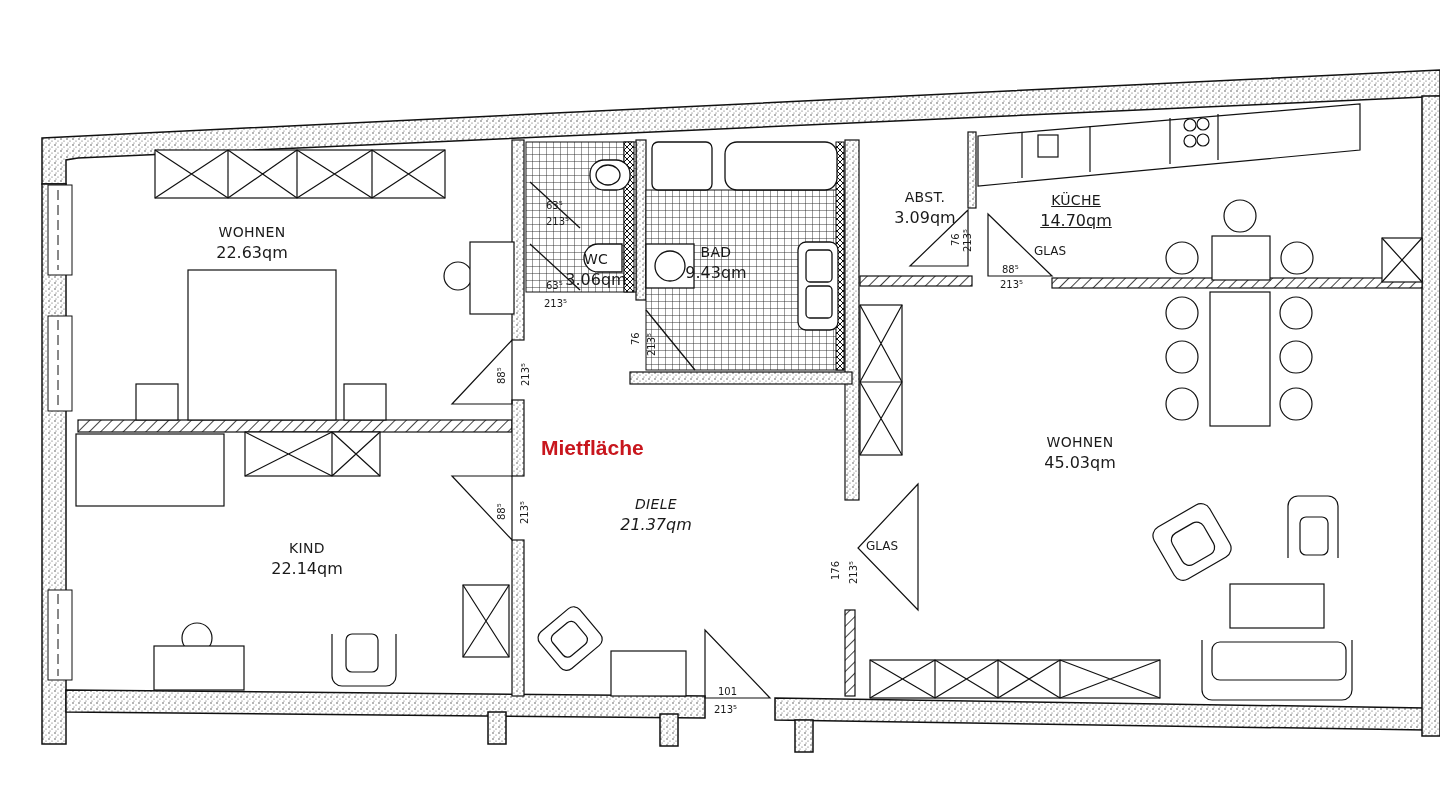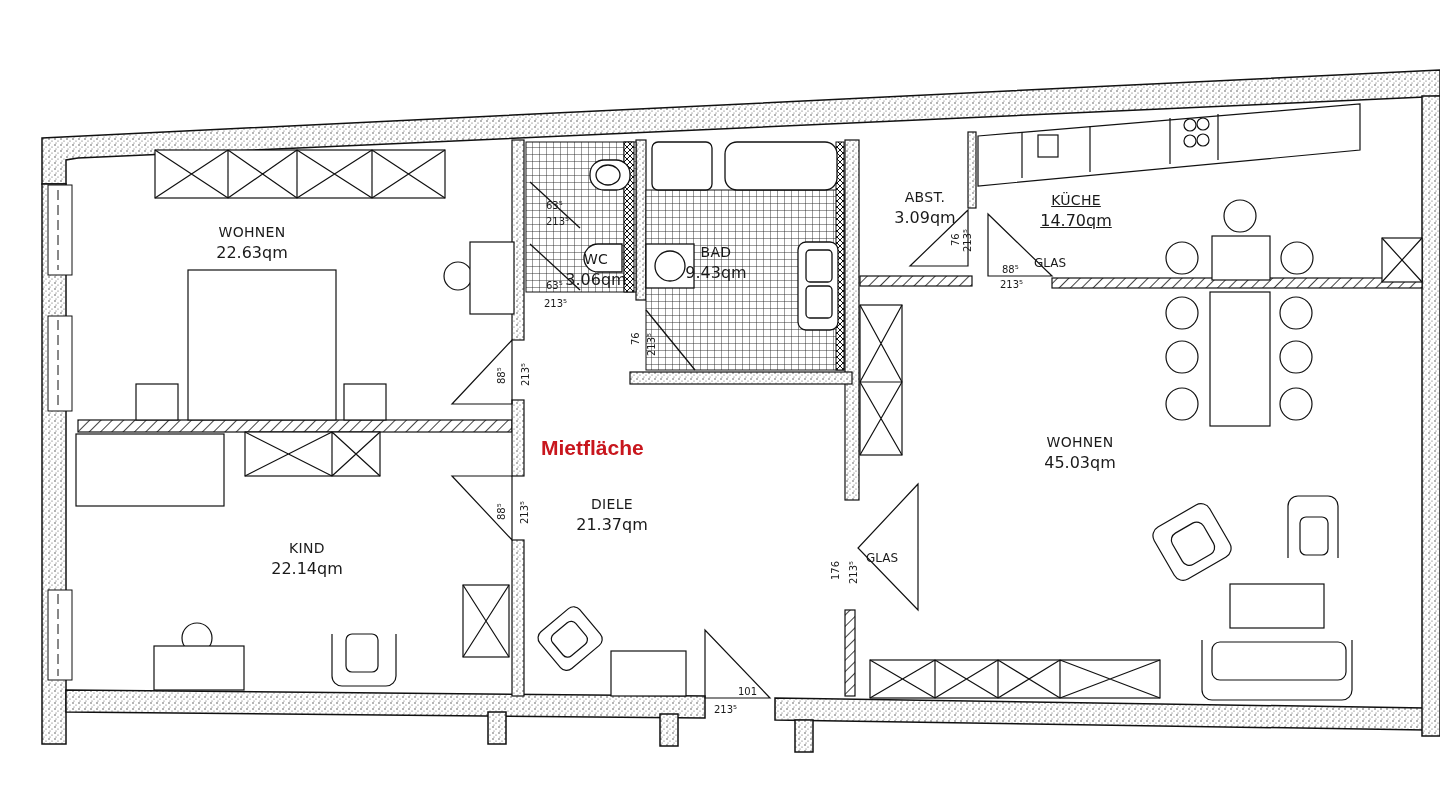--- a/index.html
+++ b/index.html
@@ -3,21 +3,21 @@
 <meta charset="utf-8">
 <style>
   html,body{margin:0;padding:0;background:#fff;}
   body{width:1440px;height:811px;overflow:hidden;position:relative;font-family:"DejaVu Sans Condensed","DejaVu Sans",sans-serif;}
   #plan{position:absolute;left:0;top:0;width:1440px;height:811px;}
   .lbl{position:absolute;color:#1a1a1a;font-family:"DejaVu Sans",sans-serif;white-space:nowrap;transform:translateX(-50%);text-align:center;}
   .room{font-size:14px;letter-spacing:0.3px;}
   .area{font-size:16px;display:block;margin-top:2px;}
   .dim{position:absolute;font-size:10px;color:#1a1a1a;font-family:"DejaVu Sans",sans-serif;white-space:nowrap;}
   .vert{transform:rotate(-90deg);transform-origin:left top;}
-  .glas{position:absolute;font-size:12px;color:#1a1a1a;font-family:"DejaVu Sans",sans-serif;margin-top:12px;}
+  .glas{position:absolute;font-size:12px;color:#1a1a1a;font-family:"DejaVu Sans",sans-serif;}
   .highlight{position:absolute;left:541px;top:436px;font-family:"Liberation Sans",sans-serif;font-weight:bold;font-size:21px;color:#c8161d;}
 </style>
 </head>
 <body>
 
 <svg id="plan" viewBox="0 0 1440 811" xmlns="http://www.w3.org/2000/svg">
   <defs>
     <pattern id="stipple" width="6" height="6" patternUnits="userSpaceOnUse">
       <rect width="6" height="6" fill="#fff"></rect>
       <circle cx="1" cy="1" r="0.7" fill="#333"></circle>
@@ -205,21 +205,21 @@
   <span class="area">3.09qm</span>
 </div>
 <div class="lbl" style="left:1076px;top:190px;text-decoration:underline;">
   <span class="room">KÜCHE</span>
   <span class="area">14.70qm</span>
 </div>
 <div class="lbl" style="left:1080px;top:432px;">
   <span class="room">WOHNEN</span>
   <span class="area">45.03qm</span>
 </div>
-<div class="lbl" style="left:612px;top:494px;">
+<div class="lbl" style="left:656px;top:494px;font-style:italic;">
   <span class="room">DIELE</span>
   <span class="area">21.37qm</span>
 </div>
 <div class="lbl" style="left:307px;top:538px;">
   <span class="room">KIND</span>
   <span class="area">22.14qm</span>
 </div>
 
 <div class="highlight">Mietfläche</div>
 
@@ -235,14 +235,14 @@
 <div class="dim vert" style="left:630px;top:345px;">76</div>
 <div class="dim vert" style="left:646px;top:356px;">213⁵</div>
 <div class="dim vert" style="left:950px;top:246px;">76</div>
 <div class="dim vert" style="left:962px;top:252px;">213⁵</div>
 <div class="dim" style="left:1002px;top:264px;">88⁵</div>
 <div class="dim" style="left:1000px;top:279px;">213⁵</div>
 <div class="dim vert" style="left:496px;top:520px;">88⁵</div>
 <div class="dim vert" style="left:519px;top:524px;">213⁵</div>
 <div class="dim vert" style="left:830px;top:580px;">176</div>
 <div class="dim vert" style="left:848px;top:584px;">213⁵</div>
-<div class="dim" style="left:718px;top:686px;margin-left:20px;">101</div>
+<div class="dim" style="left:718px;top:686px;">101</div>
 <div class="dim" style="left:714px;top:704px;">213⁵</div>
 
 </body></html>

